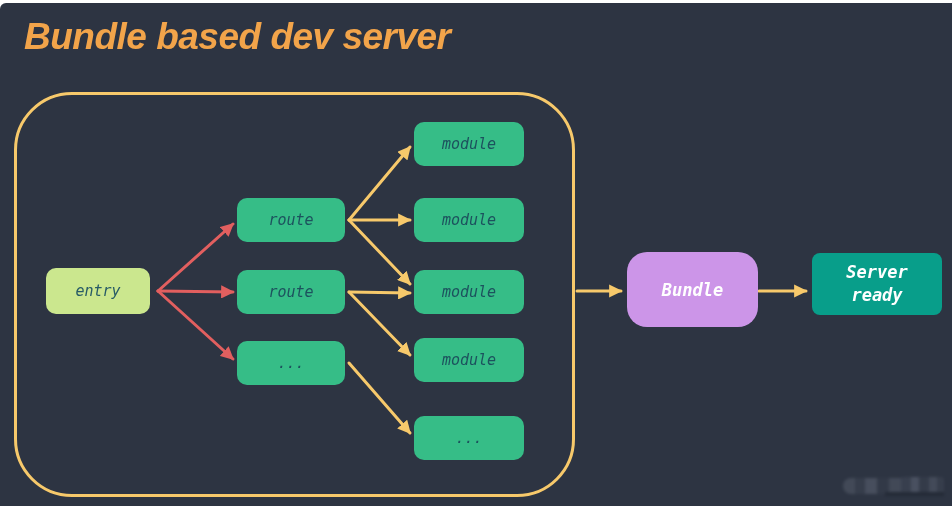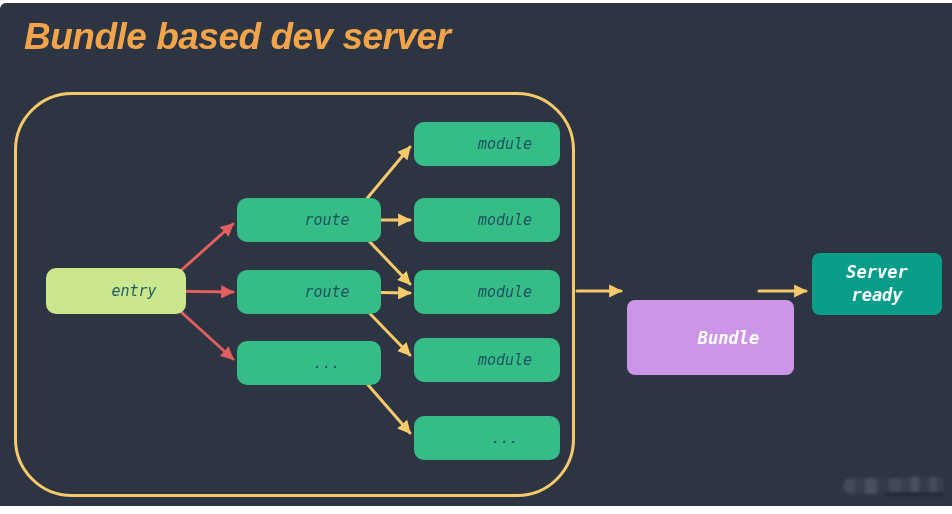--- a/index.html
+++ b/index.html
@@ -22,36 +22,34 @@
   .container-box {
     position:absolute; left:14px; top:92px; width:561px; height:405px;
     border:3px solid #f7c96b; border-radius:58px;
     box-sizing:border-box; background:transparent;
   }
   .arrows { position:absolute; left:0; top:0; width:952px; height:514px; pointer-events:none; }
   .node {
     position:absolute; display:flex; align-items:center; justify-content:center;
     border-radius:10px; font-size:15px; color:#1d525e; background:#36bd87;
     text-align:center;
-    padding-left:36px;
   }
   .node.entry  { left:46px;  top:268px; width:104px; height:46px; background:#cbe78e; color:#275b66; }
   .node.route1 { left:237px; top:198px; width:108px; height:44px; }
   .node.route2 { left:237px; top:270px; width:108px; height:44px; }
   .node.route3 { left:237px; top:341px; width:108px; height:44px; }
   .node.mod1   { left:414px; top:122px; width:110px; height:44px; }
   .node.mod2   { left:414px; top:198px; width:110px; height:44px; }
   .node.mod3   { left:414px; top:270px; width:110px; height:44px; }
   .node.mod4   { left:414px; top:338px; width:110px; height:44px; }
   .node.mod5   { left:414px; top:416px; width:110px; height:44px; }
   .node.bundle {
     left:627px; top:252px; width:131px; height:75px;
     background:#cc95e8; color:#ffffff; font-weight:bold; font-size:17px;
-    border-radius:8px;
-    margin-top:48px;
+    border-radius:20px;
   }
   .node.server {
     left:812px; top:253px; width:130px; height:62px;
     background:#089e8a; color:#ffffff; font-weight:bold; font-size:17px;
     border-radius:8px; line-height:1.35; padding:0 18px; box-sizing:border-box;
   }
   .watermark {
     position:absolute; left:843px; top:477px; width:101px; height:21px;
     filter:blur(1.5px); opacity:0.9;
   }

